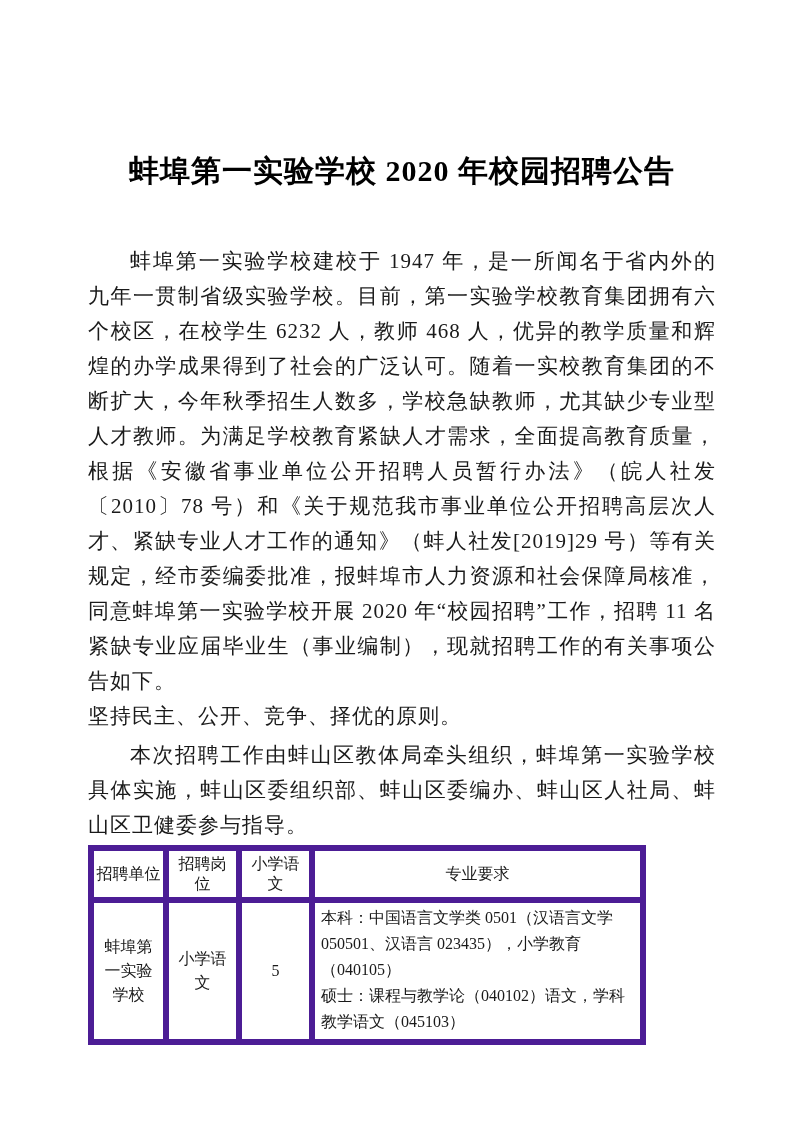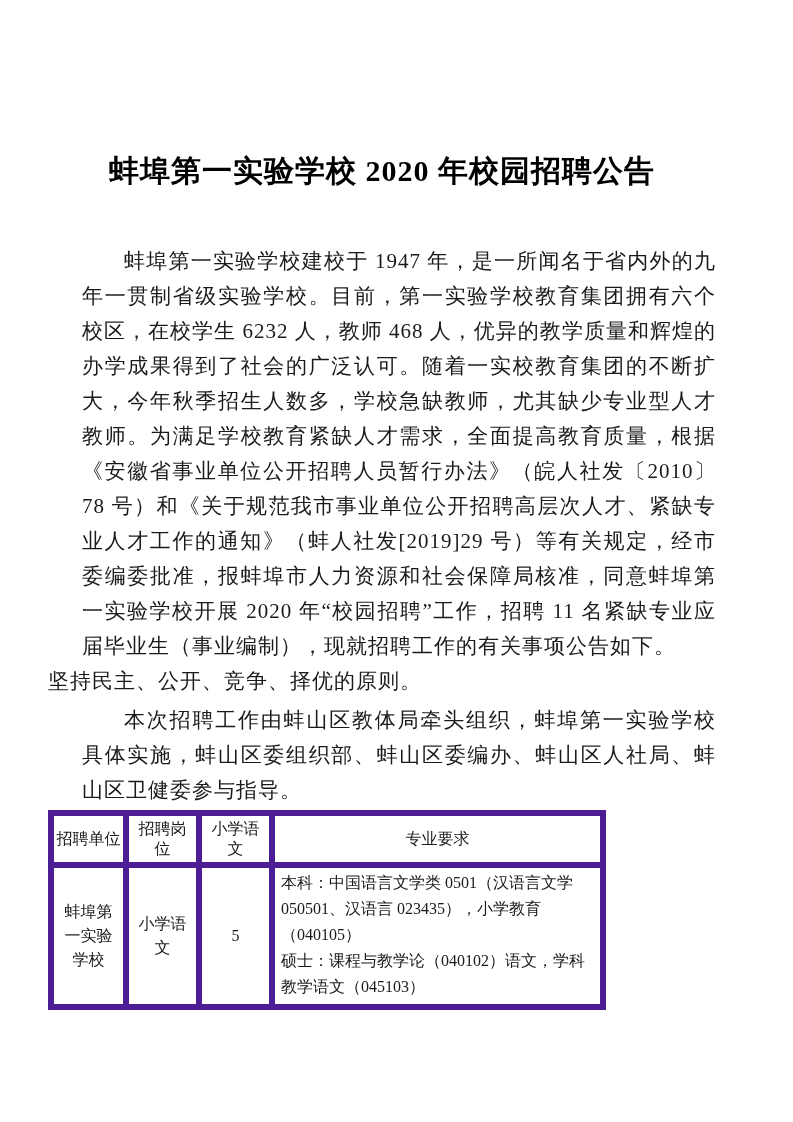--- a/index.html
+++ b/index.html
@@ -10,21 +10,21 @@
   body {
     width: 793px;
     height: 1122px;
     overflow: hidden;
     color: #111111;
   }
   .page {
     box-sizing: border-box;
     width: 793px;
     height: 1122px;
-    padding: 148px 77px 0 48px;
+    padding: 148px 77px 0 88px;
     background: #ffffff;
   }
   .doc-title {
     font-family: "Liberation Serif", serif;
     font-size: 30px;
     font-weight: 700;
     line-height: 46px;
     text-align: center;
     letter-spacing: 1px;
     margin: 0 0 50px 0;
@@ -34,21 +34,20 @@
     font-family: "Liberation Serif", serif;
     font-size: 21px;
     line-height: 35px;
     letter-spacing: 1px;
     text-align: justify;
     margin: 0;
     color: #1a1a1a;
   }
   .indent2 {
     text-indent: 2em;
-    margin-left: 34px;
   }
   .section-heading {
     font-family: "Liberation Sans", sans-serif;
     font-size: 21px;
     line-height: 35px;
     font-weight: 700;
     letter-spacing: 0.5px;
     margin: 0;
     padding-left: 2em;
     color: #000000;

